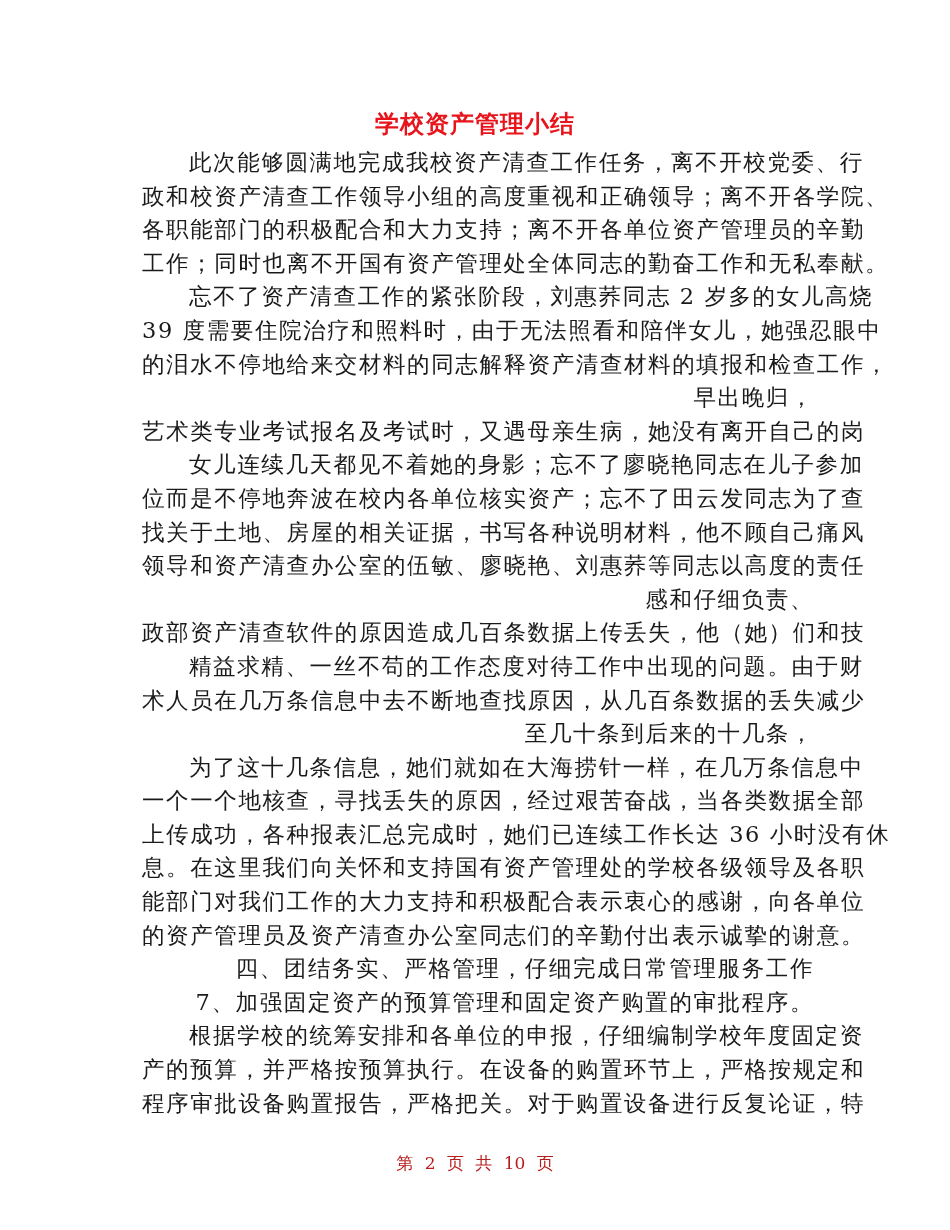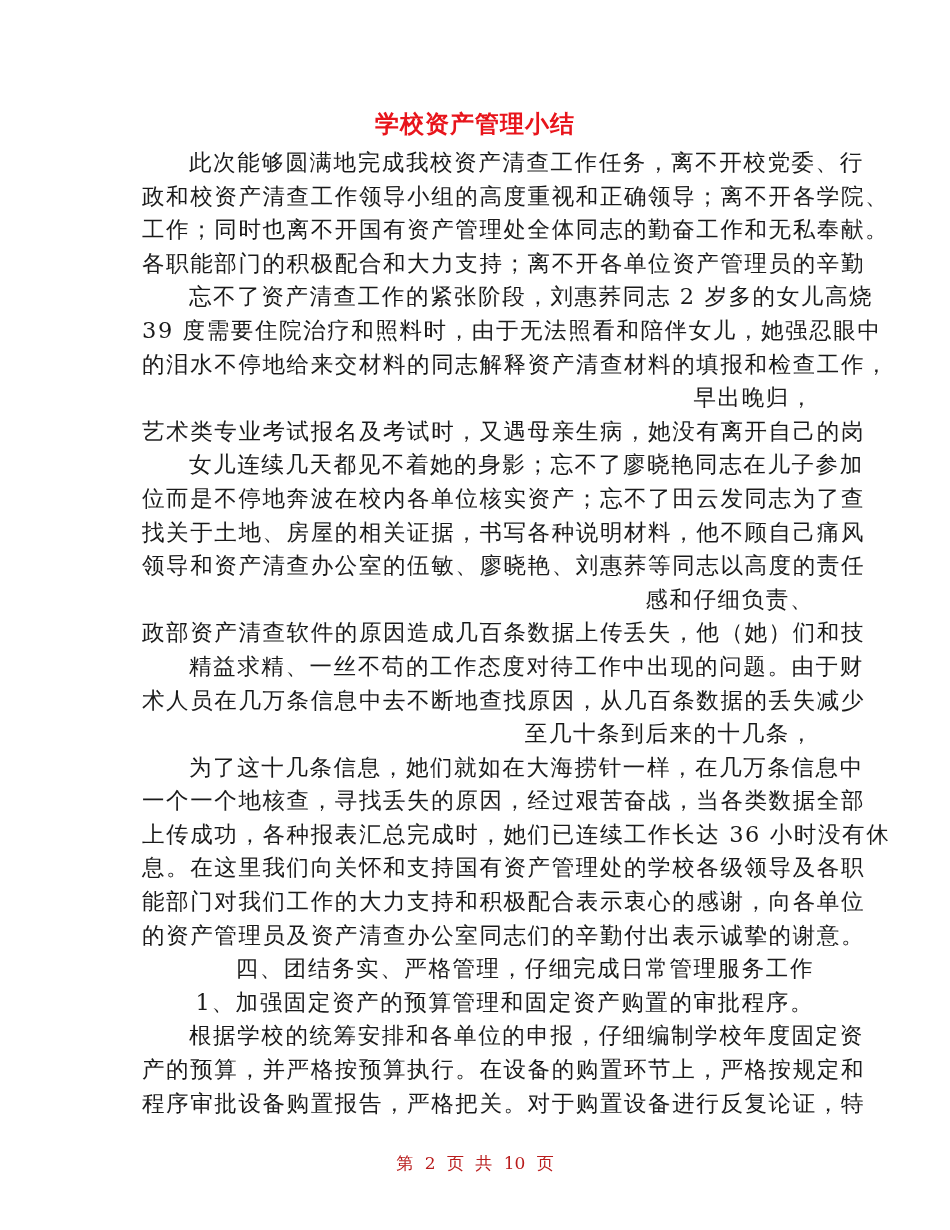--- a/index.html
+++ b/index.html
@@ -18,22 +18,22 @@
 </style>
 </head>
 <body>
 
 <div class="page">
   <div class="title">学校资产管理小结</div>
 
   <div class="body" id="body">
       <div class="line indent">此次能够圆满地完成我校资产清查工作任务，离不开校党委、行</div>
       <div class="line">政和校资产清查工作领导小组的高度重视和正确领导；离不开各学院、</div>
+      <div class="line">各职能部门的积极配合和大力支持；离不开各单位资产管理员的辛勤</div>
       <div class="line">工作；同时也离不开国有资产管理处全体同志的勤奋工作和无私奉献。</div>
-      <div class="line">各职能部门的积极配合和大力支持；离不开各单位资产管理员的辛勤</div>
       <div class="line indent">忘不了资产清查工作的紧张阶段，刘惠荞同志 2 岁多的女儿高烧</div>
       <div class="line">39 度需要住院治疗和照料时，由于无法照看和陪伴女儿，她强忍眼中</div>
       <div class="line">的泪水不停地给来交材料的同志解释资产清查材料的填报和检查工作，</div>
       <div class="line">早出晚归，</div>
       <div class="line">艺术类专业考试报名及考试时，又遇母亲生病，她没有离开自己的岗</div>
       <div class="line indent">女儿连续几天都见不着她的身影；忘不了廖晓艳同志在儿子参加</div>
       <div class="line">位而是不停地奔波在校内各单位核实资产；忘不了田云发同志为了查</div>
       <div class="line">找关于土地、房屋的相关证据，书写各种说明材料，他不顾自己痛风</div>
       <div class="line">领导和资产清查办公室的伍敏、廖晓艳、刘惠荞等同志以高度的责任</div>
       <div class="line">感和仔细负责、</div>
@@ -41,20 +41,20 @@
       <div class="line indent">精益求精、一丝不苟的工作态度对待工作中出现的问题。由于财</div>
       <div class="line">术人员在几万条信息中去不断地查找原因，从几百条数据的丢失减少</div>
       <div class="line">至几十条到后来的十几条，</div>
       <div class="line indent">为了这十几条信息，她们就如在大海捞针一样，在几万条信息中</div>
       <div class="line">一个一个地核查，寻找丢失的原因，经过艰苦奋战，当各类数据全部</div>
       <div class="line">上传成功，各种报表汇总完成时，她们已连续工作长达 36 小时没有休</div>
       <div class="line">息。在这里我们向关怀和支持国有资产管理处的学校各级领导及各职</div>
       <div class="line">能部门对我们工作的大力支持和积极配合表示衷心的感谢，向各单位</div>
       <div class="line">的资产管理员及资产清查办公室同志们的辛勤付出表示诚挚的谢意。</div>
       <div class="line indent">四、团结务实、严格管理，仔细完成日常管理服务工作</div>
-      <div class="line indent">1、加强固定资产的预算管理和固定资产购置的审批程序。</div>
+      <div class="line indent">7、加强固定资产的预算管理和固定资产购置的审批程序。</div>
       <div class="line indent">根据学校的统筹安排和各单位的申报，仔细编制学校年度固定资</div>
       <div class="line">产的预算，并严格按预算执行。在设备的购置环节上，严格按规定和</div>
       <div class="line">程序审批设备购置报告，严格把关。对于购置设备进行反复论证，特</div>
     </div>
 
   <div class="footer">第 2 页 共 10 页</div>
 </div>
 
 </body></html>

